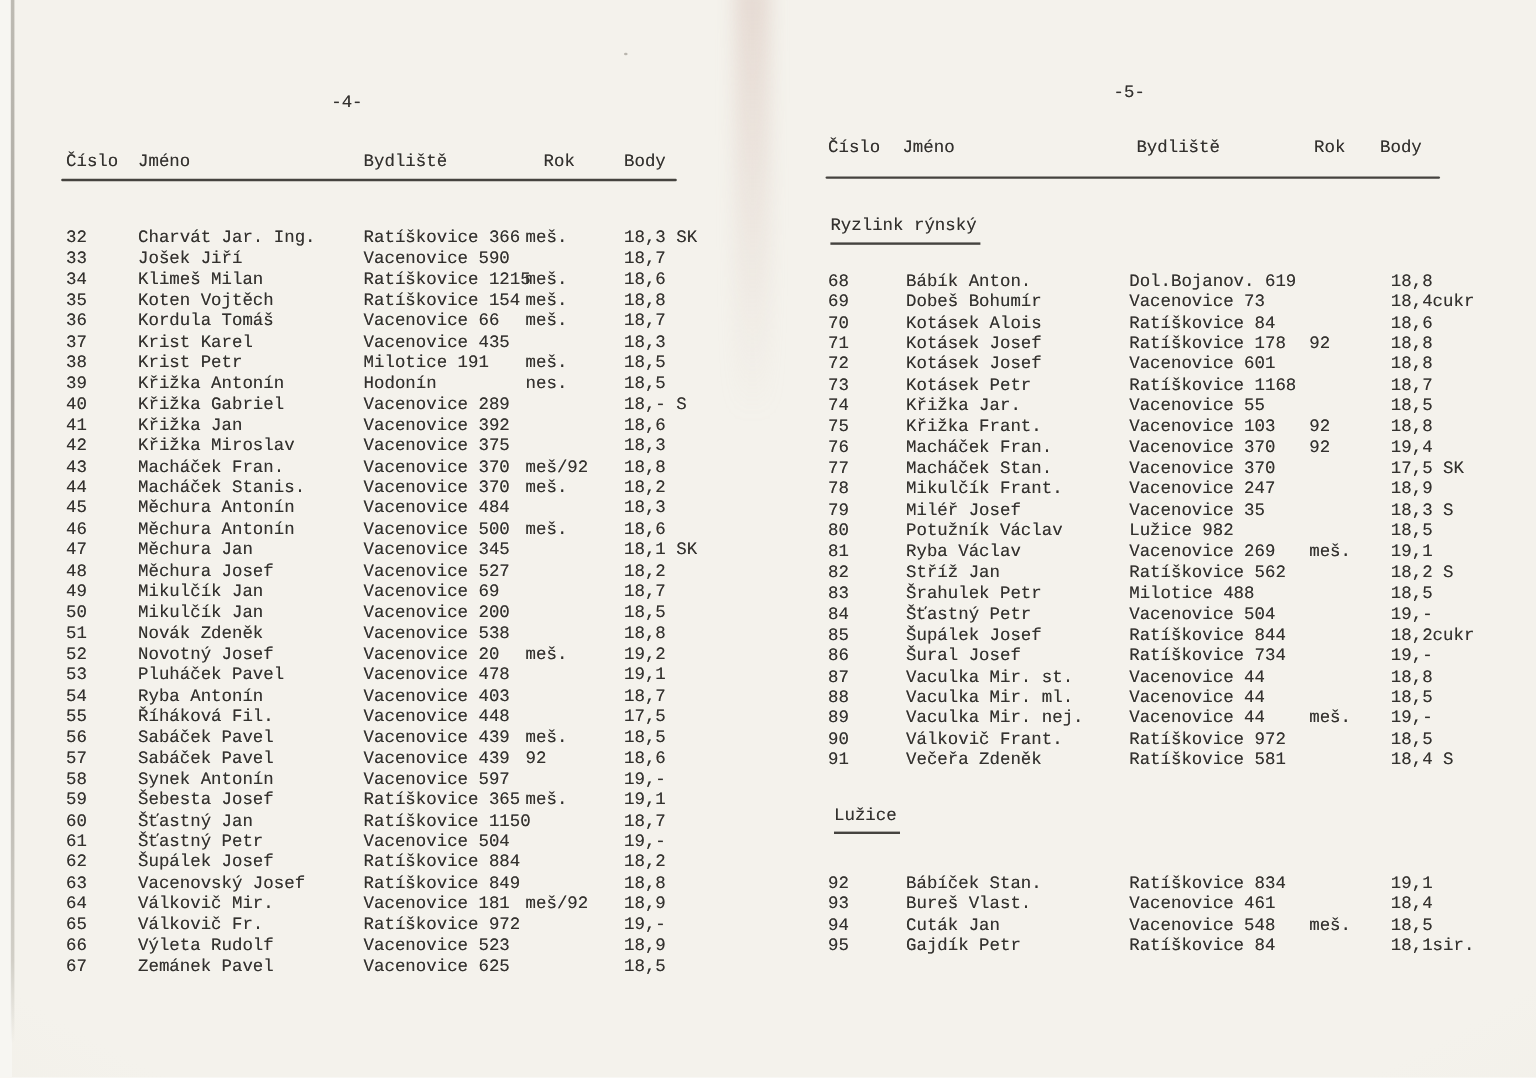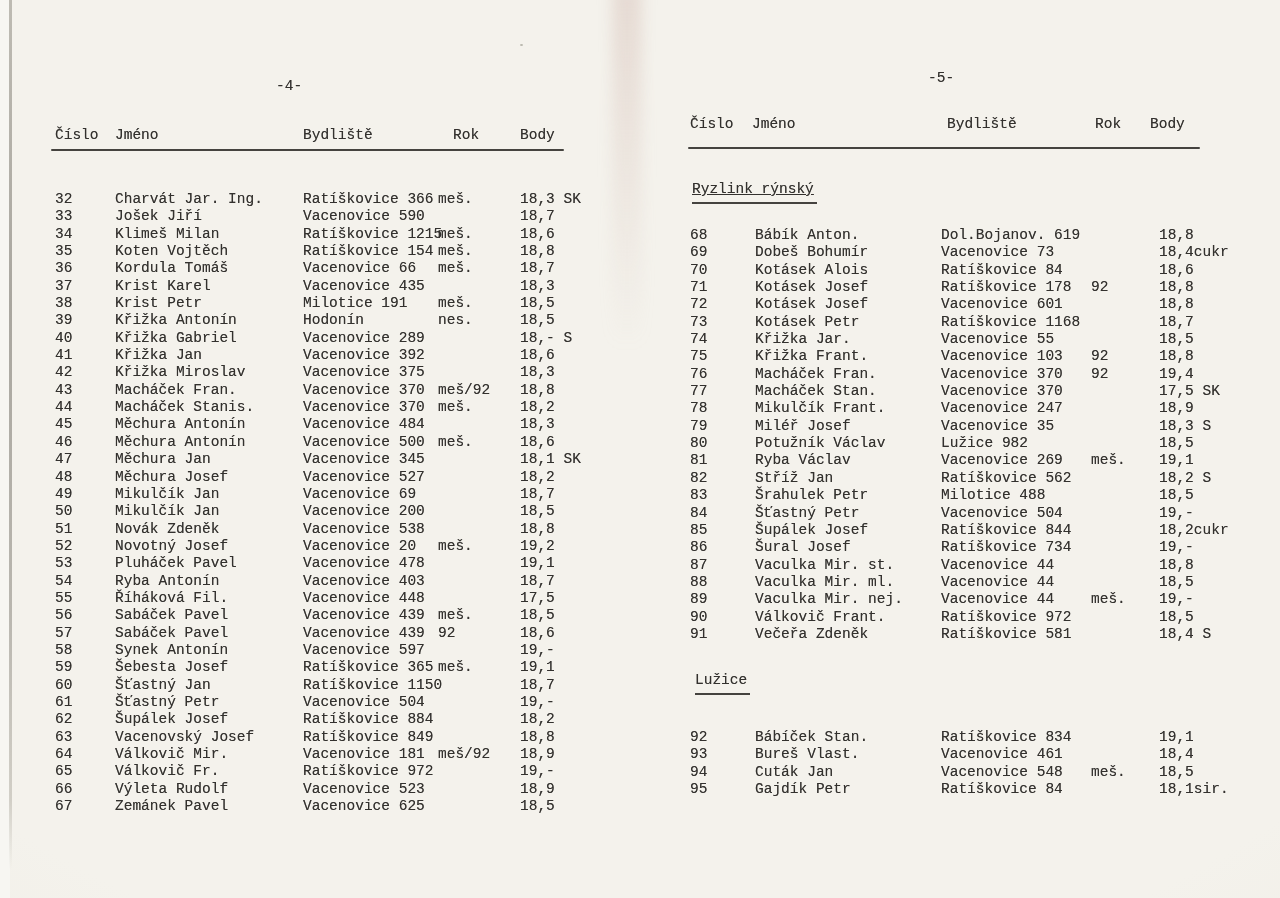--- a/index.html
+++ b/index.html
@@ -30,21 +30,21 @@
   .rule-left{left:51px;top:149px;width:513px;}
   .rule-right{left:688px;top:147px;width:512px;}
   .rows{position:absolute;}
   .rows-left{left:55px;top:191px;width:575px;}
   .rows-r1{left:690px;top:227px;width:560px;}
   .rows-r2{left:690px;top:729px;width:560px;}
   .row{display:grid;}
   .rows-left .row{grid-template-columns:60px 188px 135px 82px auto;}
   .rows-r1 .row,.rows-r2 .row{grid-template-columns:65px 186px 150px 68px auto;}
   .sect-title{position:absolute;display:inline-block;border-bottom:2px solid #45433f;padding:0 3px 4px 0;}
-  .t-ryzlink{left:692px;top:181px;text-decoration:underline;}
+  .t-ryzlink{left:692px;top:181px;}
   .t-tramin{left:695px;top:672px;}
   .speck{position:absolute;left:520px;top:44px;width:3px;height:2px;background:#b9b6ae;border-radius:50%;}
 </style>
 </head>
 <body>
 
 <div class="canvas">
 
   <div class="edge-strip"></div>
   <div class="edge-line"></div>

